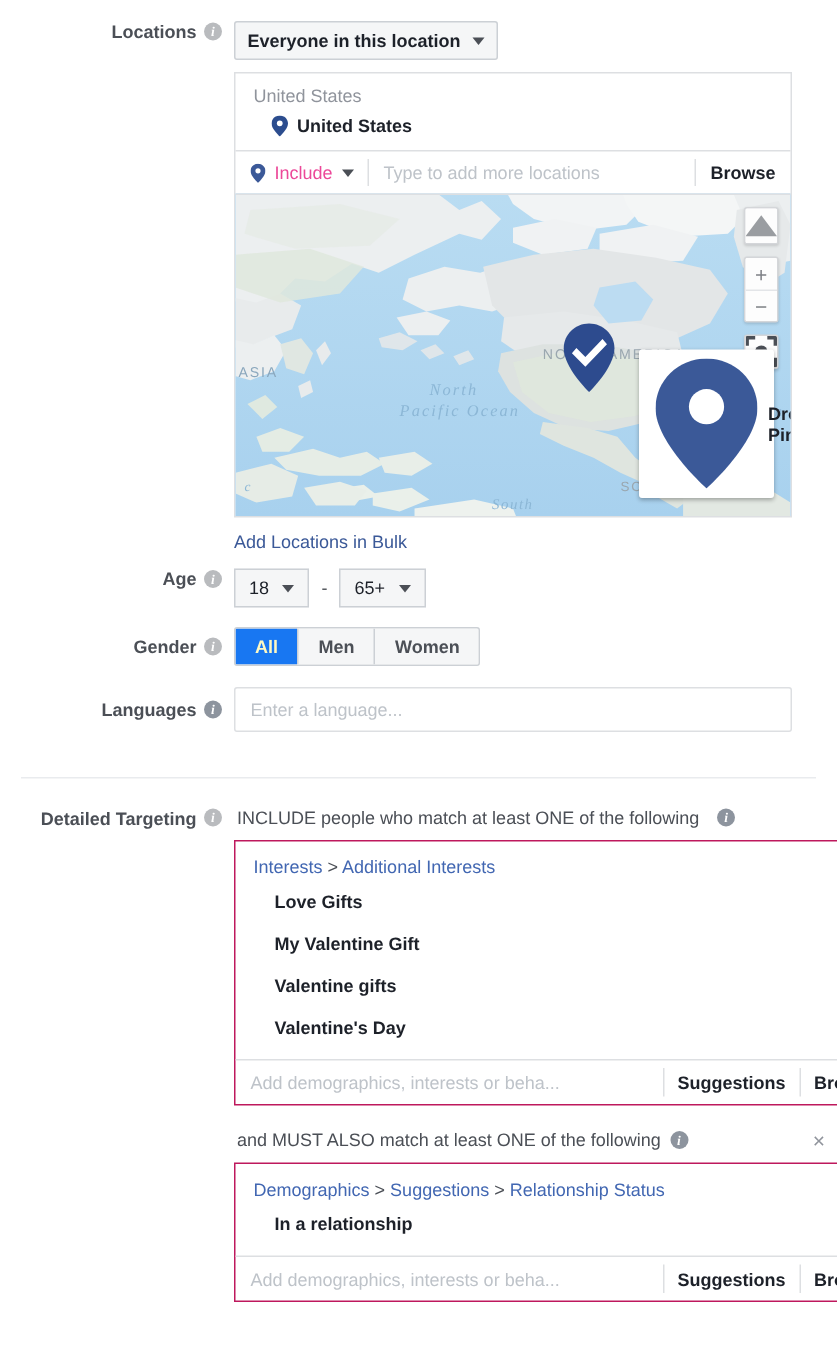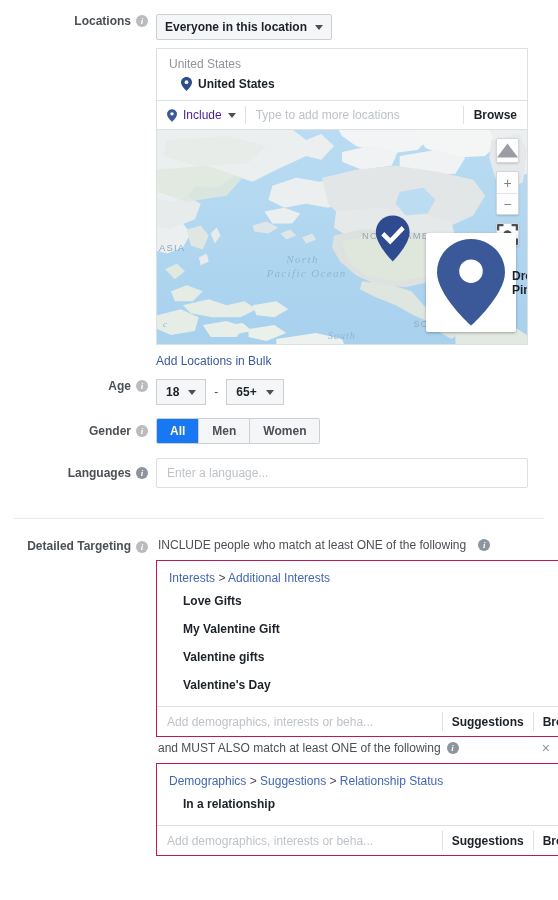--- a/index.html
+++ b/index.html
@@ -104,21 +104,21 @@
     border-top: 1px solid #dddfe2;
     height: 29px;
     font-size: 12px;
   }
   .inc-drop {
     display: flex;
     align-items: center;
     gap: 6px;
     padding: 0 9px 0 10px;
     cursor: pointer;
-    color: #4c1d95;
+    color: #ec4899;
   }
   .vsep { width: 1px; align-self: stretch; background: #dddfe2; margin: 5px 0; }
   .loc-type {
     flex: 1;
     padding: 0 10px;
     color: #bec3c9;
     font-size: 12px;
     white-space: nowrap;
     overflow: hidden;
   }
@@ -200,21 +200,21 @@
     display: inline-flex;
     align-items: center;
     justify-content: center;
     gap: 9px;
     min-width: 50px;
     height: 26px;
     padding: 0 9px;
     background: #f5f6f7;
     border: 1px solid #ccd0d5;
     border-radius: 0;
-    font-weight: bold;
+    font-weight: normal;
     font-size: 12px;
     color: #1d2129;
     cursor: pointer;
   }
   .dash { color: #4b4f56; font-size: 12px; }
 
   
   #gender-row { margin-top: 13px; align-items: center; }
   .seg {
     display: inline-flex;
@@ -256,21 +256,21 @@
 
   
   .divider {
     height: 1px;
     background: #e9ebee;
     margin: 30px 14px 0 14px;
   }
 
   
   #dt-row { margin-top: 19px; }
-  #dt-row .label-col { padding-top: 1px; align-items: flex-end; }
+  #dt-row .label-col { padding-top: 1px; align-items: flex-start; }
 
   .dt-head {
     display: flex;
     align-items: center;
     gap: 12px;
     font-size: 12px;
     color: #4b4f56;
     padding-left: 2px;
   }
   .dt-head .t { white-space: nowrap; }
@@ -313,21 +313,21 @@
     padding: 0 9px;
     font-weight: bold;
     color: #1d2129;
     cursor: pointer;
     white-space: nowrap;
   }
 
   .dt-head2 {
     display: flex;
     align-items: center;
-    margin-top: 4px;
+    margin-top: 16px;
     padding-left: 2px;
     font-size: 12px;
     color: #4b4f56;
   }
   .dt-head2 .t { white-space: nowrap; }
   .dt-head2 .info { margin-left: 6px; }
   .close-x {
     margin-left: auto;
     margin-right: 8px;
     color: #90949c;

